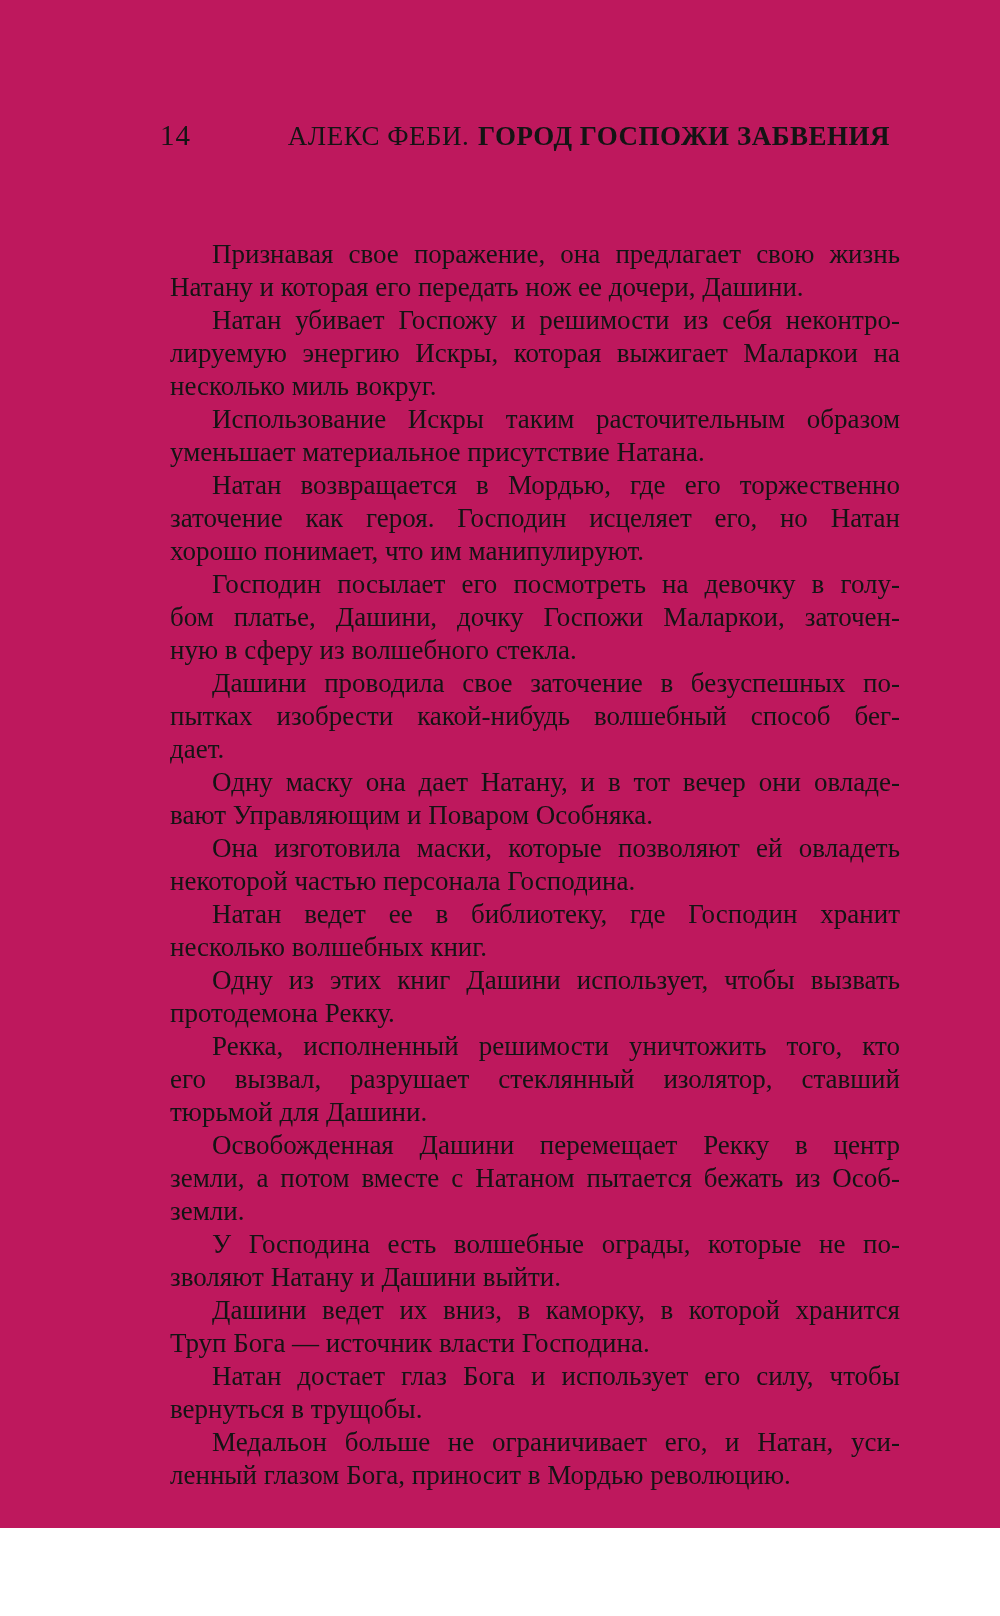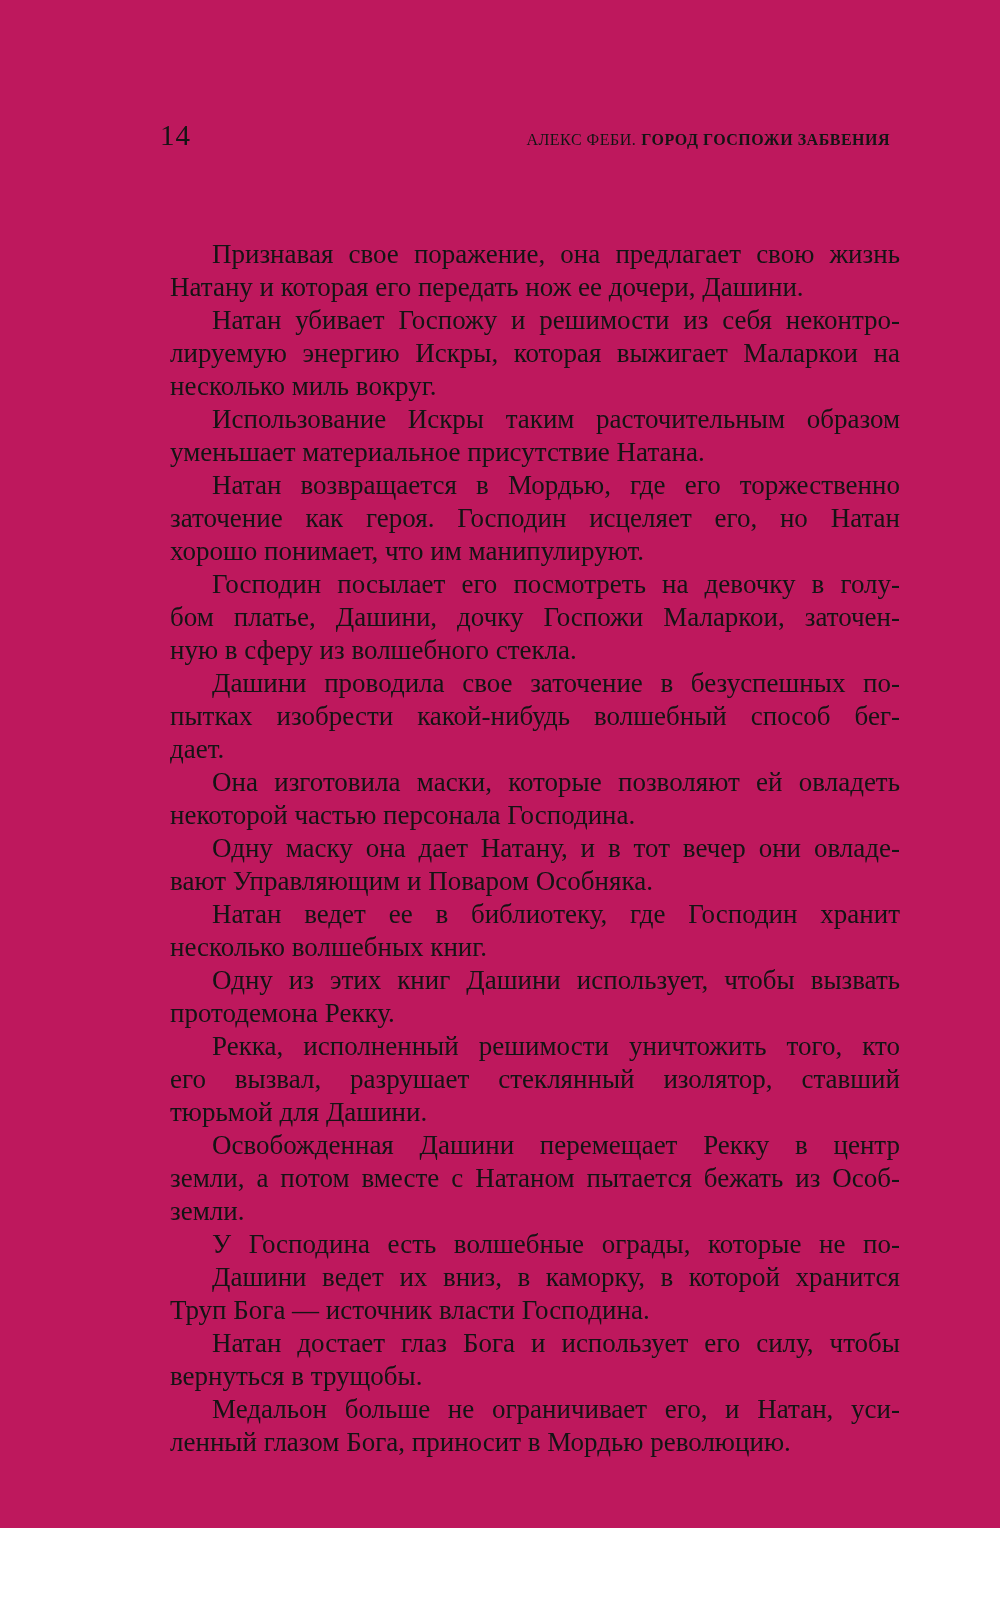--- a/index.html
+++ b/index.html
@@ -24,21 +24,21 @@
     display: flex;
     justify-content: space-between;
     align-items: baseline;
     white-space: nowrap;
   }
   .folio {
     font-size: 29px;
     letter-spacing: 1px;
   }
   .running-title {
-    font-size: 16px;
+    font-size: 27px;
     letter-spacing: 0.5px;
   }
   .running-title .author {
     font-weight: 400;
   }
   .running-title .book {
     font-weight: 700;
     margin-left: 0.32em;
   }
   .text-body {
@@ -100,26 +100,26 @@
         <div class="line first">Господин посылает его посмотреть на девочку в голу-</div>
         <div class="line">бом платье, Дашини, дочку Госпожи Маларкои, заточен-</div>
         <div class="line last">ную в сферу из волшебного стекла.</div>
       </div>
       <div class="para">
         <div class="line first">Дашини проводила свое заточение в безуспешных по-</div>
         <div class="line">пытках изобрести какой-нибудь волшебный способ бег-</div>
         <div class="line last">дает.</div>
       </div>
       <div class="para">
+        <div class="line first">Одну маску она дает Натану, и в тот вечер они овладе-</div>
+        <div class="line last">вают Управляющим и Поваром Особняка.</div>
+      </div>
+      <div class="para">
         <div class="line first">Она изготовила маски, которые позволяют ей овладеть</div>
         <div class="line last">некоторой частью персонала Господина.</div>
-      </div>
-      <div class="para">
-        <div class="line first">Одну маску она дает Натану, и в тот вечер они овладе-</div>
-        <div class="line last">вают Управляющим и Поваром Особняка.</div>
       </div>
       <div class="para">
         <div class="line first">Натан ведет ее в библиотеку, где Господин хранит</div>
         <div class="line last">несколько волшебных книг.</div>
       </div>
       <div class="para">
         <div class="line first">Одну из этих книг Дашини использует, чтобы вызвать</div>
         <div class="line last">протодемона Рекку.</div>
       </div>
       <div class="para">
@@ -127,20 +127,21 @@
         <div class="line">его вызвал, разрушает стеклянный изолятор, ставший</div>
         <div class="line last">тюрьмой для Дашини.</div>
       </div>
       <div class="para">
         <div class="line first">Освобожденная Дашини перемещает Рекку в центр</div>
         <div class="line">земли, а потом вместе с Натаном пытается бежать из Особ-</div>
         <div class="line last">земли.</div>
       </div>
       <div class="para">
         <div class="line first">У Господина есть волшебные ограды, которые не по-</div>
+        <div class="line last">зволяют Натану и Дашини выйти.</div>
       </div>
       <div class="para">
         <div class="line first">Дашини ведет их вниз, в каморку, в которой хранится</div>
         <div class="line last">Труп Бога — источник власти Господина.</div>
       </div>
       <div class="para">
         <div class="line first">Натан достает глаз Бога и использует его силу, чтобы</div>
         <div class="line last">вернуться в трущобы.</div>
       </div>
       <div class="para">

